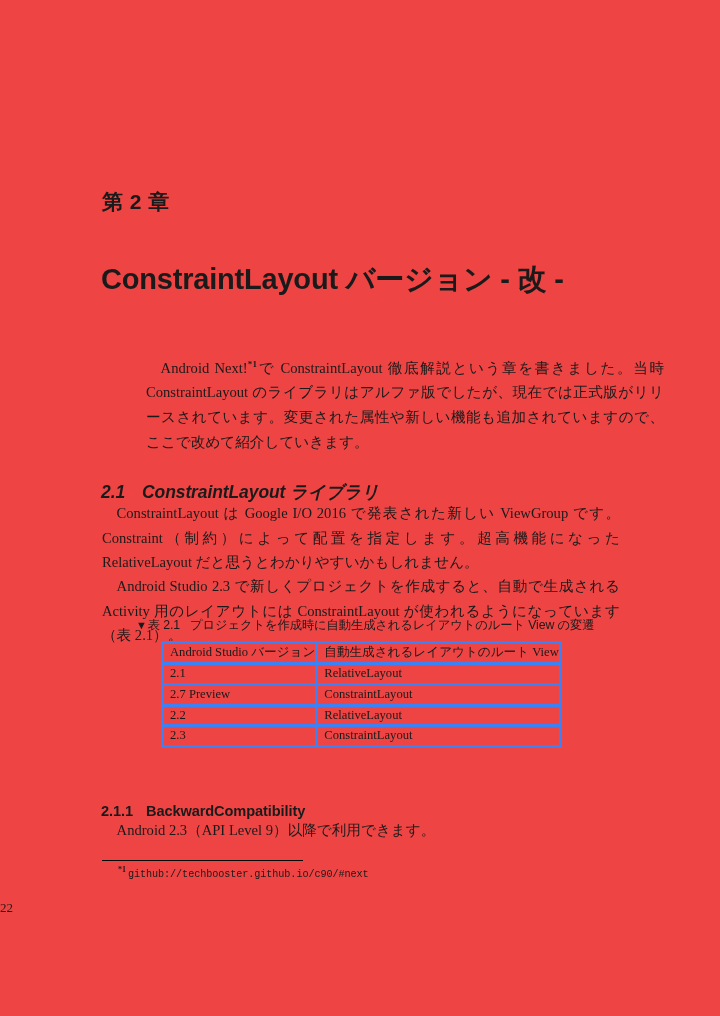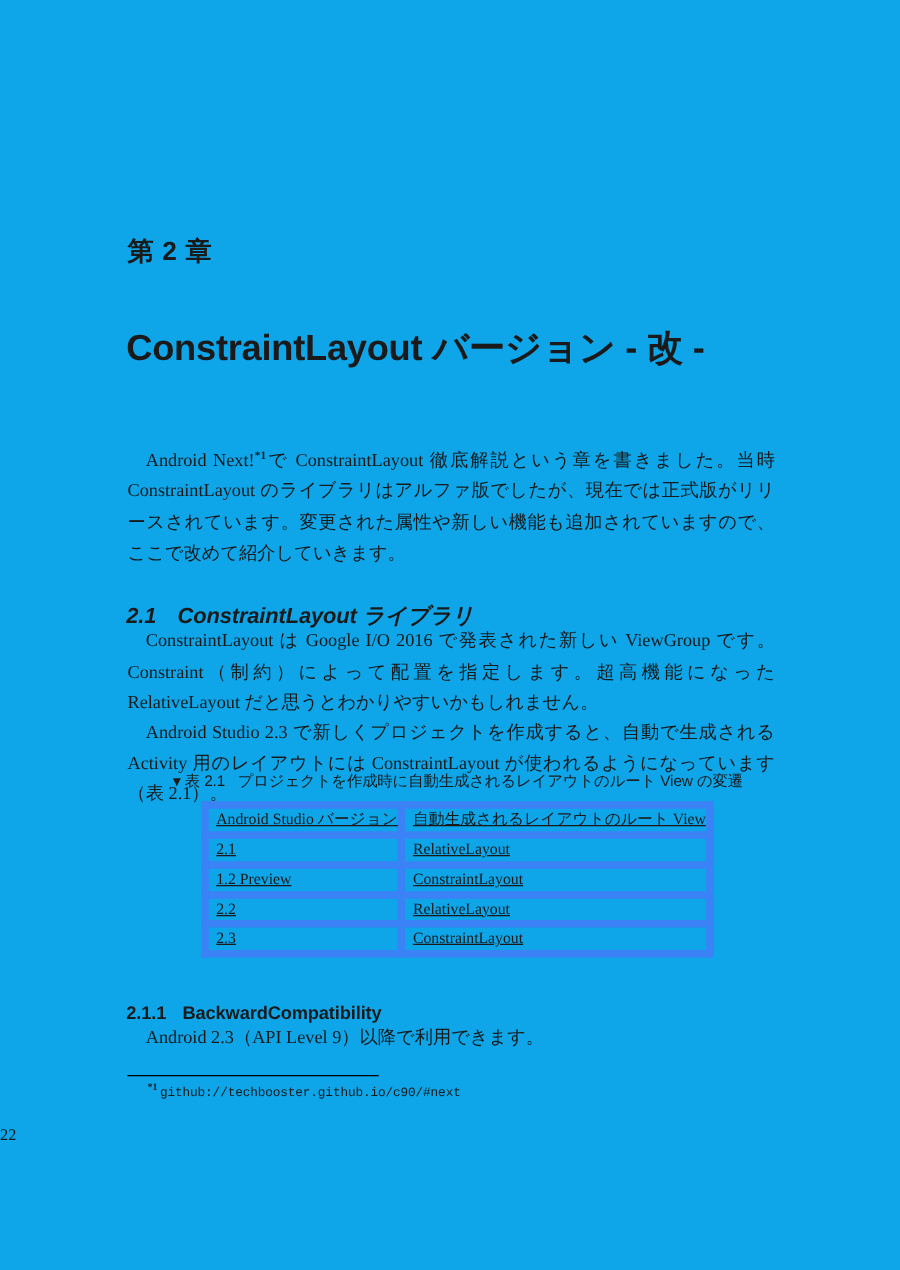--- a/index.html
+++ b/index.html
@@ -6,21 +6,21 @@
   html, body {
     margin: 0;
     padding: 0;
     background: #ffffff;
   }
 
   .page {
     position: relative;
     width: 720px;
     height: 1016px;
-    background: #0ea5e9;
+    background: #ef4444;
     overflow: hidden;
     color: #1a1a1a;
     font-family: "Liberation Serif", "DejaVu Serif", serif;
   }
 
   
   .chapter-number {
     position: absolute;
     left: 102px;
     top: 189px;
@@ -111,26 +111,25 @@
   .data-table {
     position: absolute;
     left: 161px;
     top: 641px;
     width: 399px;
     border-collapse: collapse;
     font-size: 12.6px;
     line-height: 1.1;
   }
   .data-table td {
-    border: 6px solid #3b82f6;
+    border: 3px solid #3b82f6;
     padding: 2px 0 2px 6px;
     height: 13px;
     vertical-align: middle;
     white-space: nowrap;
-    text-decoration: underline;
   }
   .data-table .col-a { width: 166px; }
   .data-table .col-b { width: 233px; }
 
   
   .footnote-rule {
     position: absolute;
     left: 102px;
     top: 860px;
     width: 201px;
@@ -169,42 +168,42 @@
 </style>
 </head>
 <body>
 
 <div class="page">
 
   <div class="chapter-number">第 2 章</div>
 
   <h1 class="chapter-title">ConstraintLayout バージョン - 改 -</h1>
 
-  <p class="para" style="top:352px;"><span>Android Next!</span><span class="sup-note">*1</span><span>で ConstraintLayout 徹底解説という章を書きました。当時 ConstraintLayout のライブラリはアルファ版でしたが、現在では正式版がリリースされています。変更された属性や新しい機能も追加されていますので、ここで改めて紹介していきます。</span></p>
+  <p class="para" style="top:352px;margin-left:44px;"><span>Android Next!</span><span class="sup-note">*1</span><span>で ConstraintLayout 徹底解説という章を書きました。当時 ConstraintLayout のライブラリはアルファ版でしたが、現在では正式版がリリースされています。変更された属性や新しい機能も追加されていますので、ここで改めて紹介していきます。</span></p>
 
   <h2 class="h-section" style="top:467px;font-style:italic;"><span class="num">2.1</span><span>ConstraintLayout ライブラリ</span></h2>
 
   <p class="para" style="top:501px;">ConstraintLayout は Google I/O 2016 で発表された新しい ViewGroup です。Constraint（制約）によって配置を指定します。超高機能になった RelativeLayout だと思うとわかりやすいかもしれません。</p>
 
   <p class="para" style="top:574px;">Android Studio 2.3 で新しくプロジェクトを作成すると、自動で生成される Activity 用のレイアウトには ConstraintLayout が使われるようになっています（表 2.1）。</p>
 
   <div class="table-caption"><span class="tri">▼</span><span class="cap-num">表 2.1</span><span>プロジェクトを作成時に自動生成されるレイアウトのルート View の変遷</span></div>
 
   <table class="data-table">
     <tbody>
       <tr>
         <td class="col-a">Android Studio バージョン</td>
         <td class="col-b">自動生成されるレイアウトのルート View</td>
       </tr>
       <tr>
         <td class="col-a">2.1</td>
         <td class="col-b">RelativeLayout</td>
       </tr>
       <tr>
-        <td class="col-a">1.2 Preview</td>
+        <td class="col-a">2.7 Preview</td>
         <td class="col-b">ConstraintLayout</td>
       </tr>
       <tr>
         <td class="col-a">2.2</td>
         <td class="col-b">RelativeLayout</td>
       </tr>
       <tr>
         <td class="col-a">2.3</td>
         <td class="col-b">ConstraintLayout</td>
       </tr>

